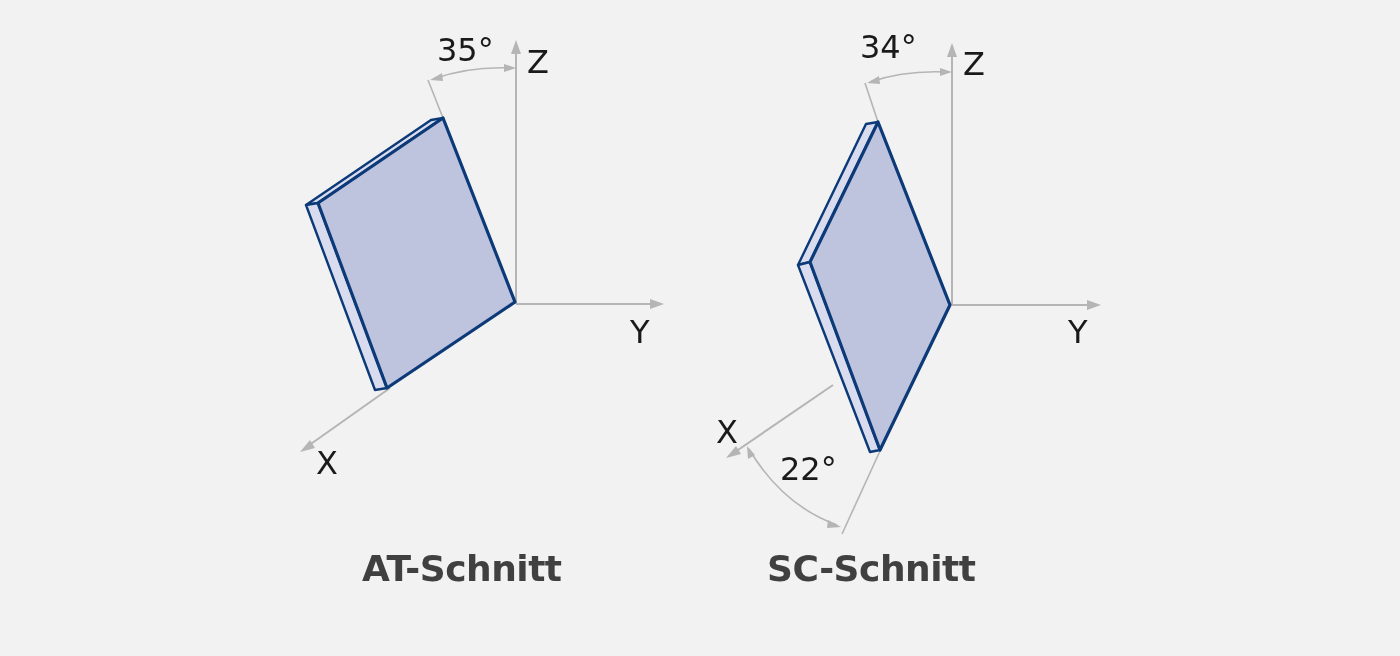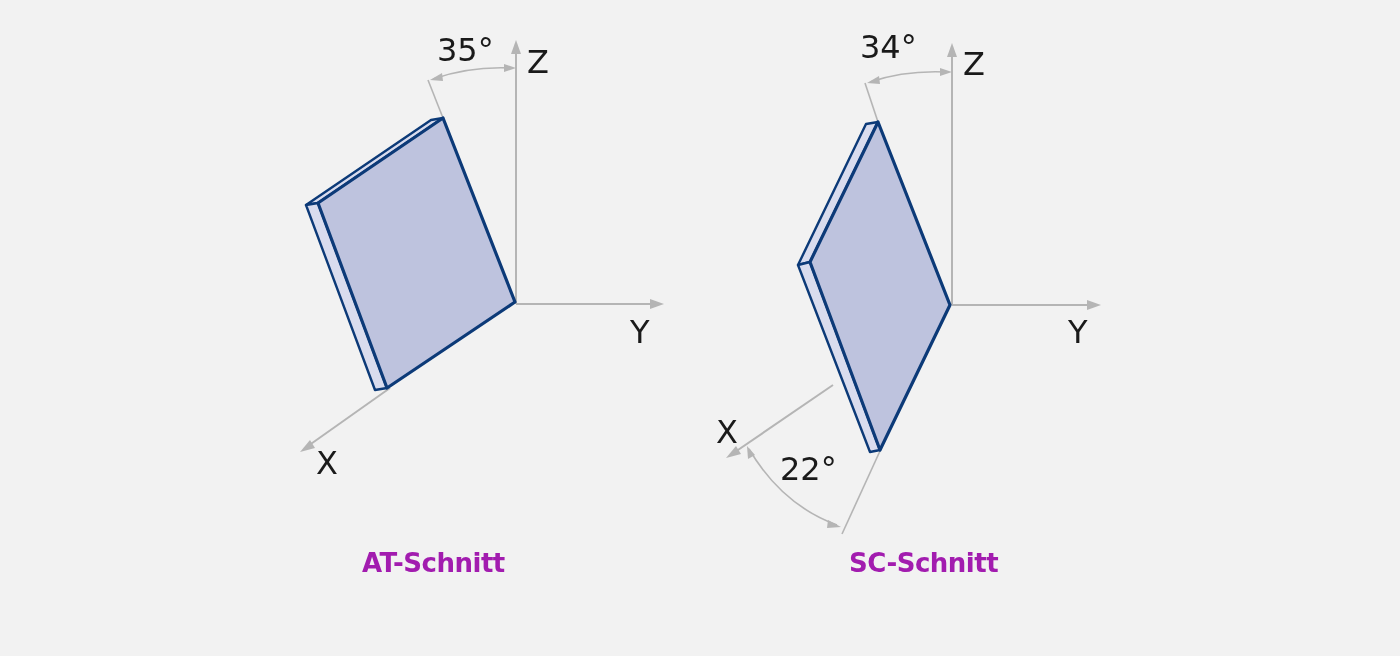--- a/index.html
+++ b/index.html
@@ -4,21 +4,21 @@
 <style>
   html, body { margin: 0; padding: 0; }
   body { width: 1400px; height: 656px; background: #f2f2f2; overflow: hidden; position: relative; }
   svg { position: absolute; left: 0; top: 0; }
   .axis { stroke: #b5b5b5; stroke-width: 2; fill: none; }
   .dim { stroke: #b5b5b5; stroke-width: 1.6; fill: none; }
   .arrow { fill: #b5b5b5; }
   .face { fill: #bec3de; stroke: #0c3a78; stroke-width: 3.2; stroke-linejoin: round; }
   .edge { fill: #d9dcee; stroke: #0c3a78; stroke-width: 2.4; stroke-linejoin: round; }
   .lbl { font-family: "DejaVu Sans", sans-serif; font-size: 32px; fill: #1a1a1a; }
-  .caption { position: absolute; top: 548px; font-family: "DejaVu Sans", sans-serif; font-weight: bold; font-size: 26px; color: #a21caf; letter-spacing: -0.5px; }
+  .caption { position: absolute; top: 548px; font-family: "DejaVu Sans", sans-serif; font-weight: bold; font-size: 36px; color: #404040; letter-spacing: -0.5px; }
 </style>
 </head>
 <body>
 
 <svg width="1400" height="656" viewBox="0 0 1400 656">
 
   <g>
 
     <line class="axis" x1="516" y1="304" x2="516" y2="50"></line>
     <polygon class="arrow" points="516,40 511,54 521,54"></polygon>
@@ -72,13 +72,13 @@
 
     <text class="lbl" x="860" y="58">34°</text>
     <text class="lbl" x="963" y="75">Z</text>
     <text class="lbl" x="1068" y="343">Y</text>
     <text class="lbl" x="716" y="443">X</text>
     <text class="lbl" x="780" y="480">22°</text>
   </g>
 </svg>
 
 <div class="caption" style="left:362px;">AT-Schnitt</div>
-<div class="caption" style="left:849px;">SC-Schnitt</div>
+<div class="caption" style="left:767px;">SC-Schnitt</div>
 
 </body></html>

